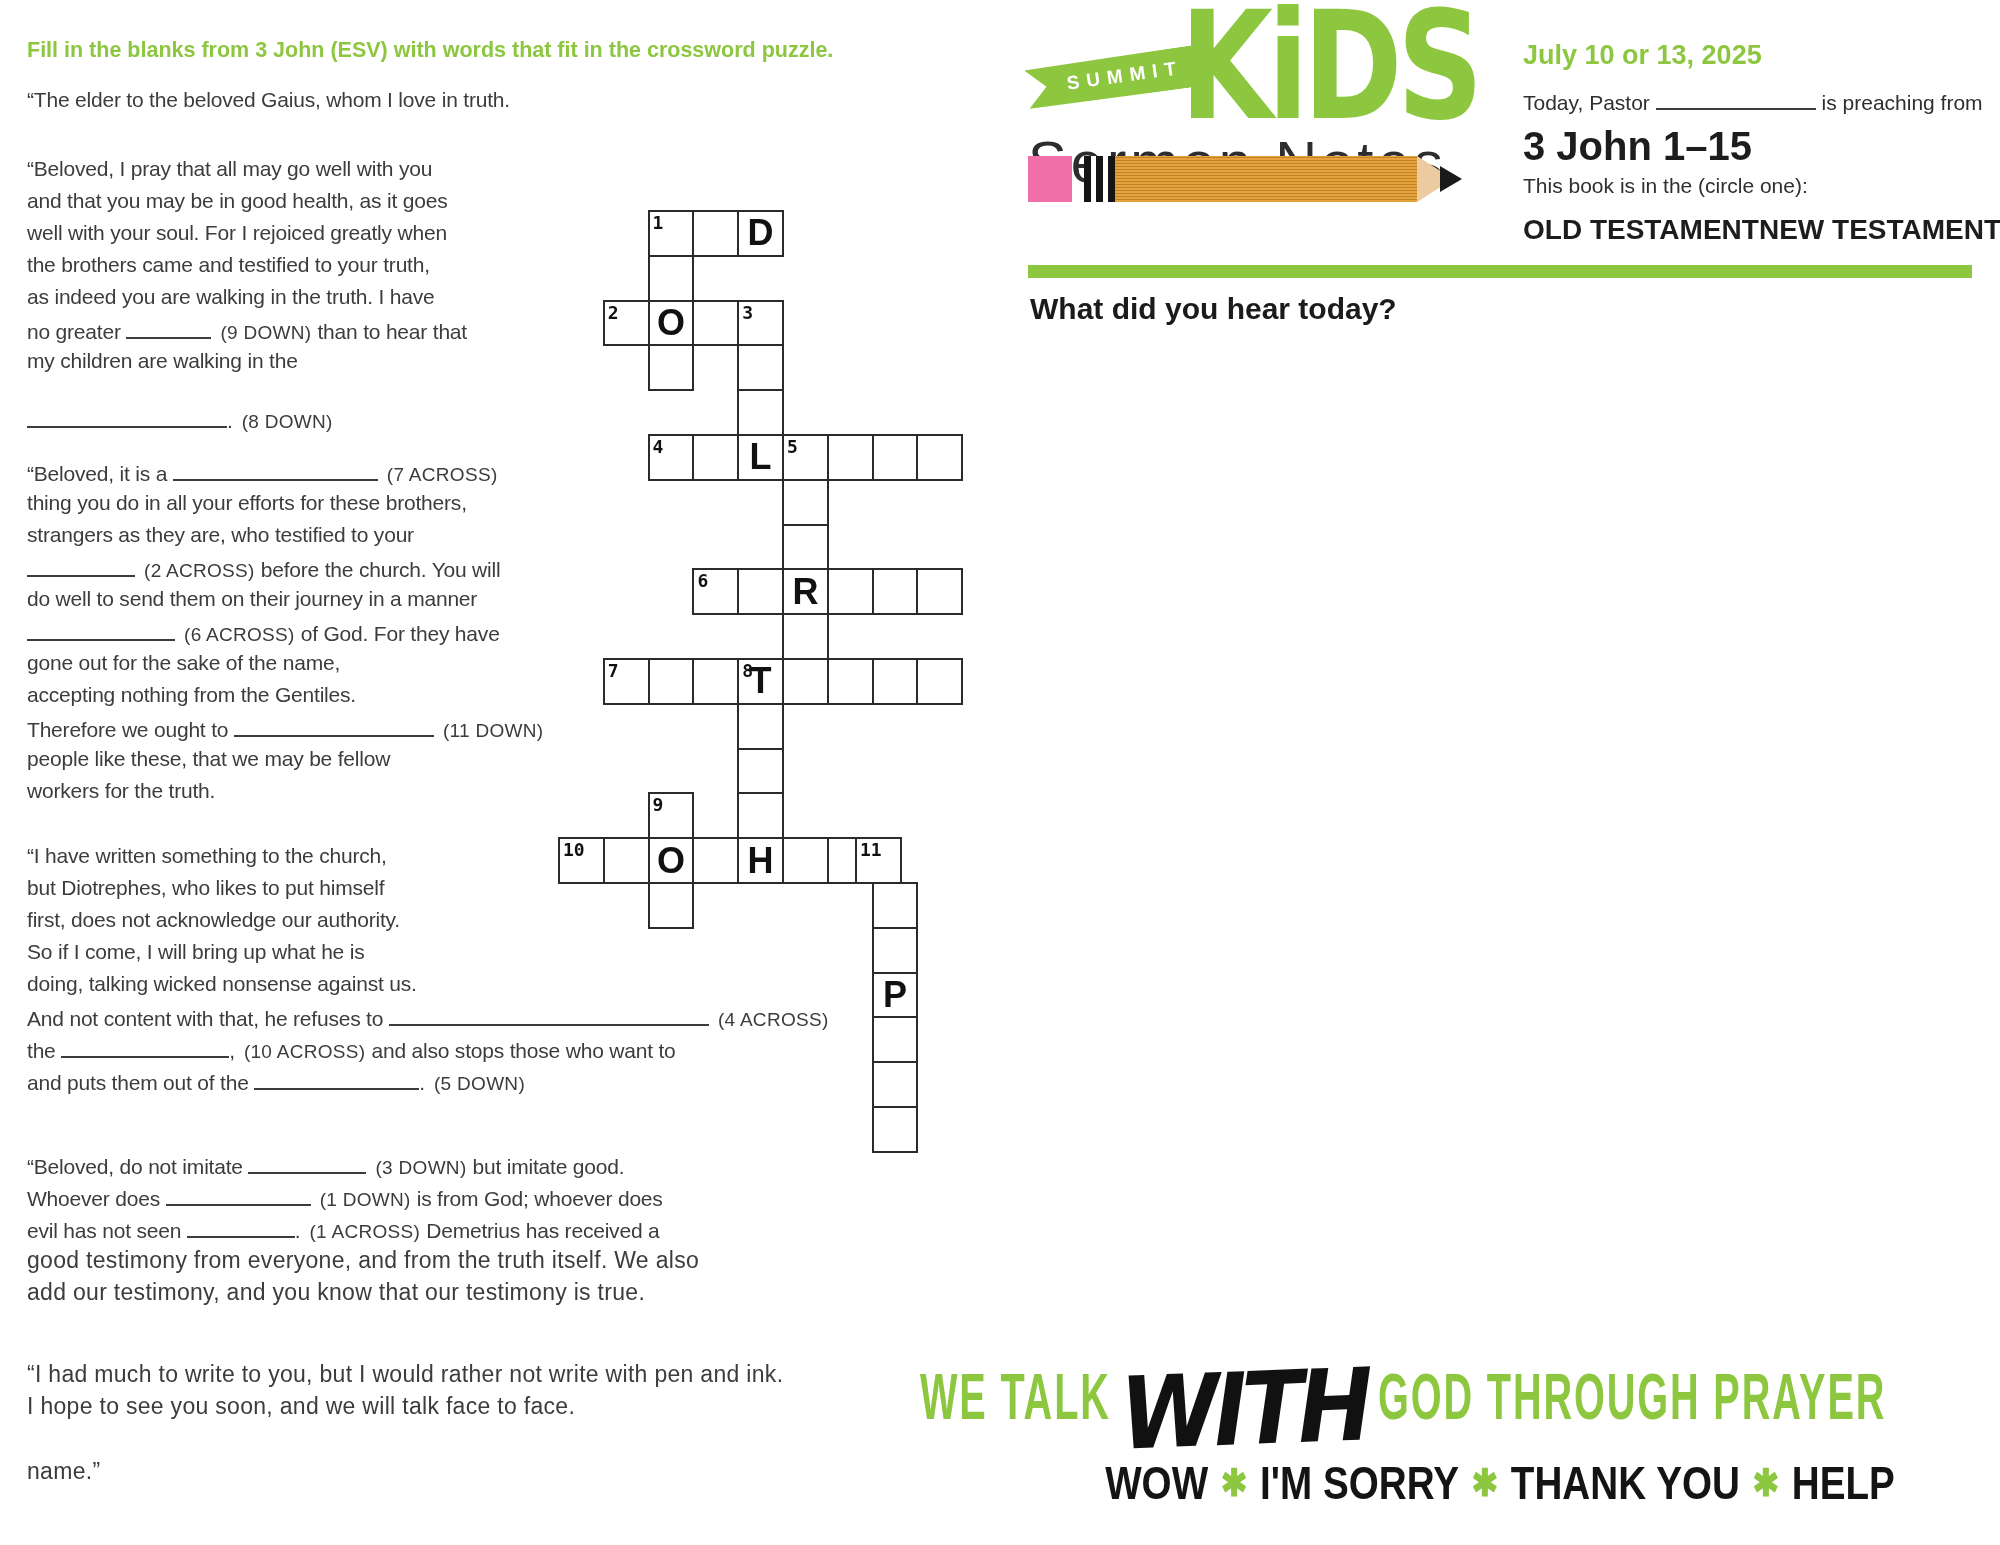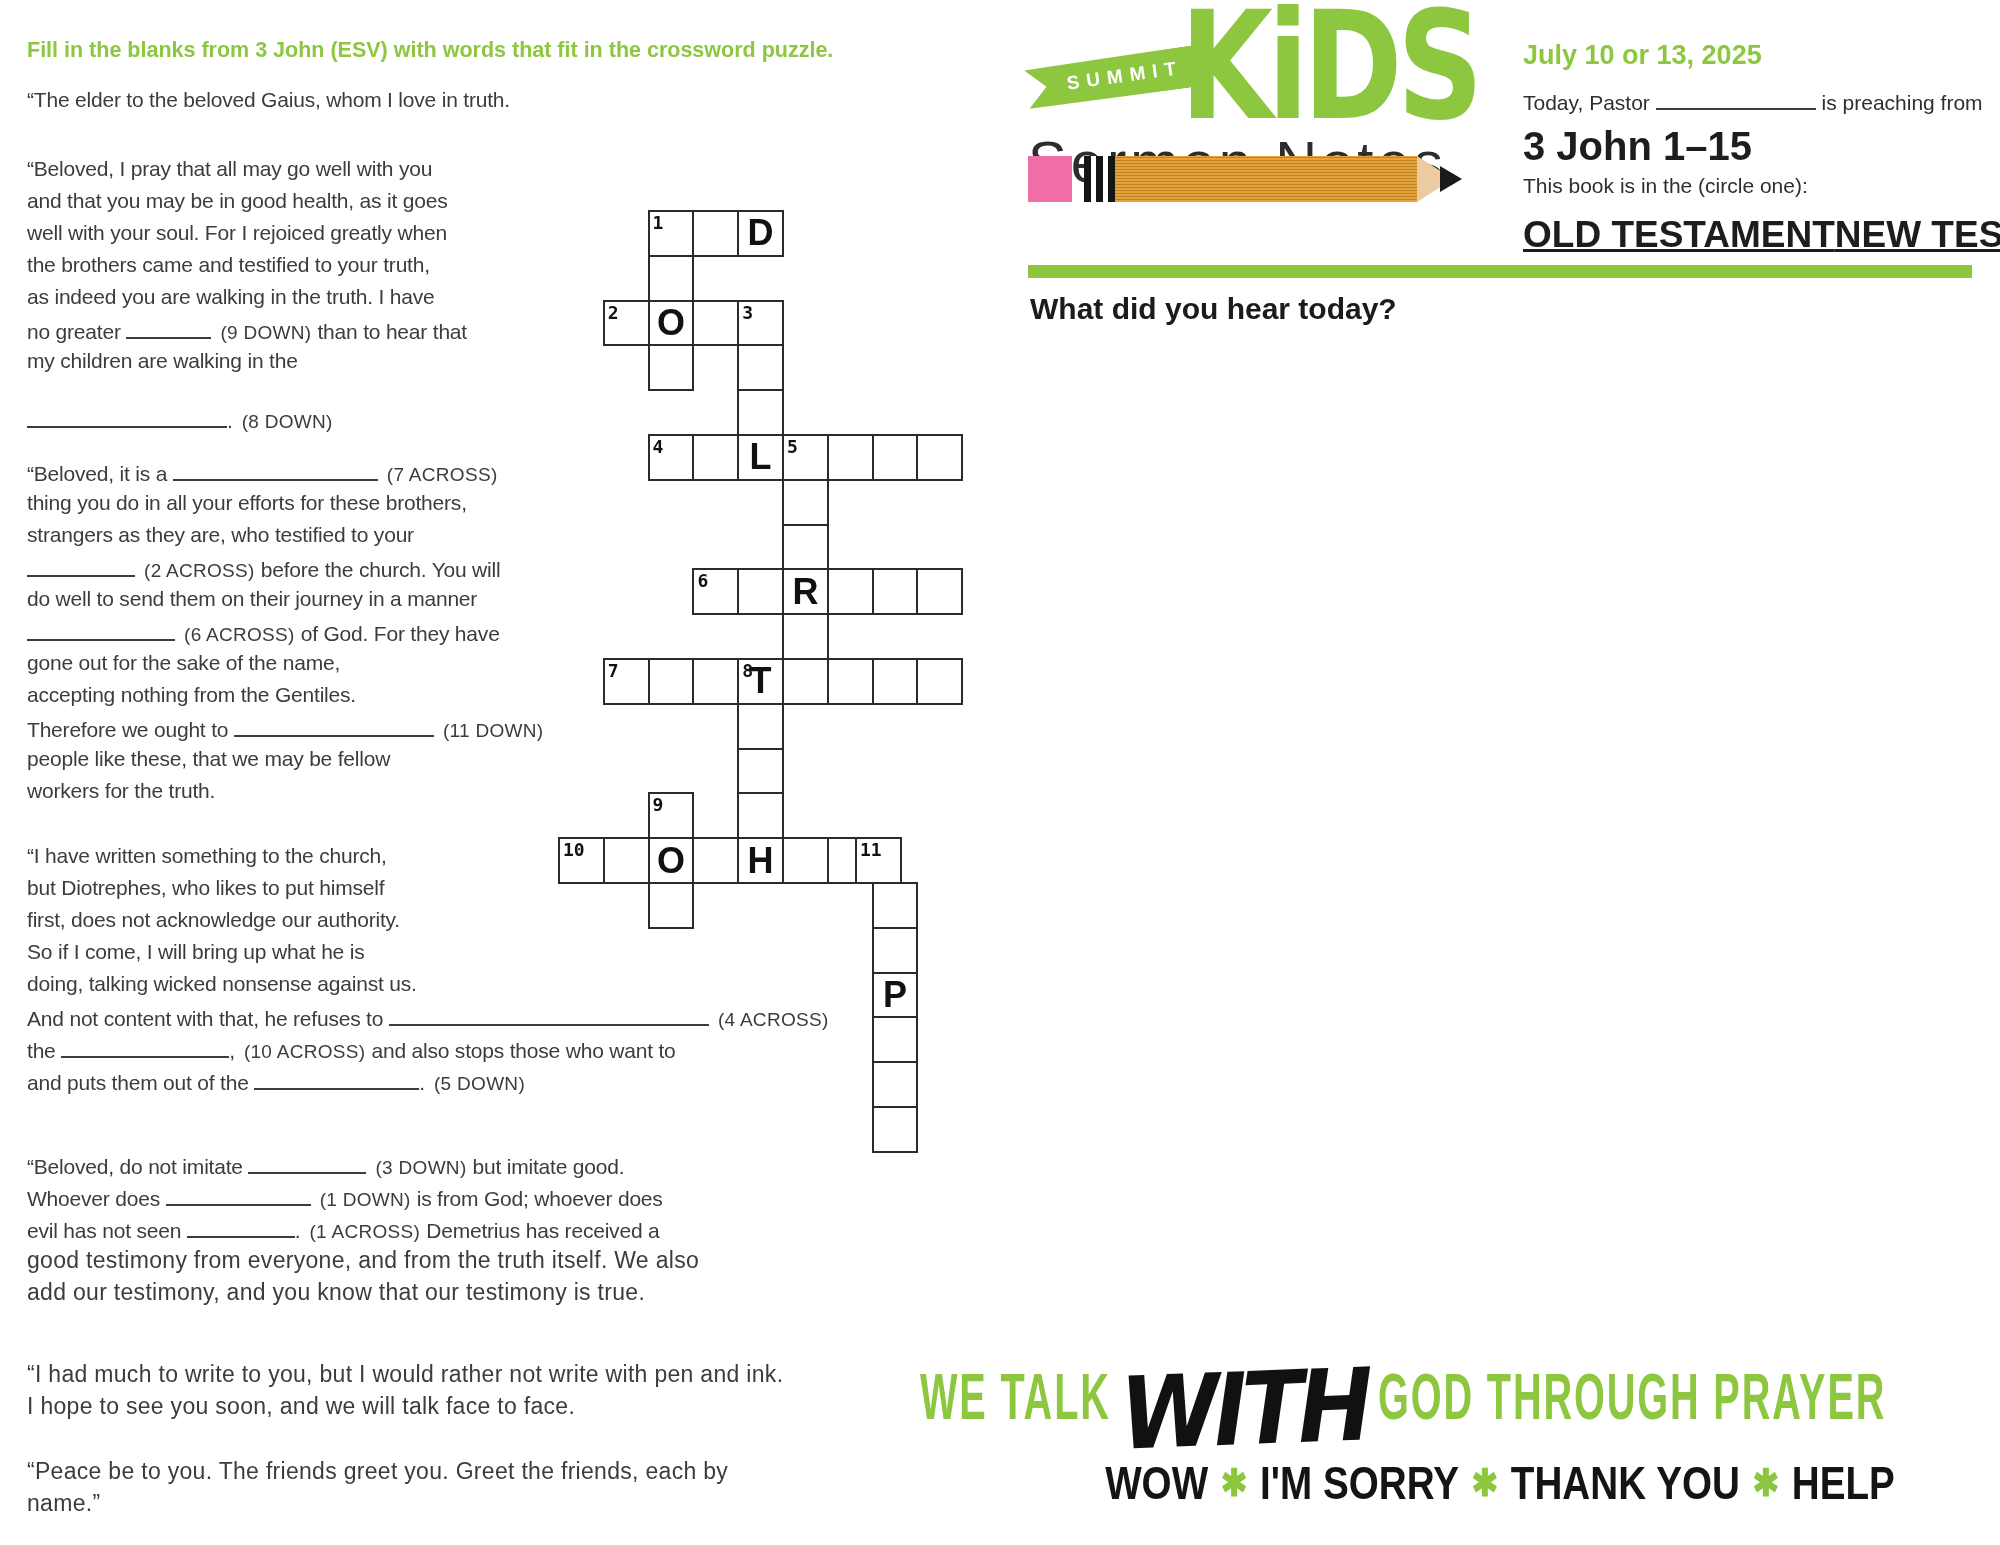--- a/index.html
+++ b/index.html
@@ -44,21 +44,21 @@
                clip-path:polygon(0 0,100% 50%,0 100%);}
   .pencil-tip{position:absolute;left:412px;top:10px;width:22px;height:26px;background:#1a1a1a;
               clip-path:polygon(0 0,100% 50%,0 100%);}
 
   .hdr-date{position:absolute;left:1523px;top:40px;font-size:27px;font-weight:bold;color:#8dc63f;white-space:nowrap;text-align:center;}
   .hdr-pastor{position:absolute;left:1523px;top:84px;font-size:21px;color:#2f2f2f;white-space:nowrap;}
   .hdr-passage{position:absolute;left:1523px;top:124px;width:462px;text-align:left;font-size:40px;
                font-weight:bold;color:#1d1d1d;}
   .hdr-circle{position:absolute;left:1523px;top:174px;font-size:21px;color:#2f2f2f;white-space:nowrap;}
   .hdr-testaments{position:absolute;left:1523px;top:214px;width:462px;display:flex;justify-content:flex-start;
-                  font-size:37px;font-weight:bold;color:#1d1d1d;white-space:nowrap;text-decoration:underline;}
+                  font-size:28px;font-weight:bold;color:#1d1d1d;white-space:nowrap;}
   .green-divider{position:absolute;left:1028px;top:265px;width:944px;height:13px;background:#8dc63f;}
   .hdr-question{position:absolute;left:1030px;top:292px;font-size:30px;font-weight:bold;color:#1b1b1b;white-space:nowrap;}
 
   
   #prayer{position:absolute;left:1028px;top:1360px;width:944px;}
   .prayer-row1{display:flex;justify-content:center;height:96px;}
   .we-talk,.god-through{color:#8dc63f;font-weight:bold;font-size:64px;letter-spacing:3px;white-space:nowrap;
                         display:inline-block;transform:scaleX(0.62);}
   .we-talk{transform-origin:right center;}
   .god-through{transform-origin:left center;}
@@ -118,21 +118,20 @@
         <div class="tline"><span>Whoever does </span><span class="blank" style="width: 145px;"></span><span class="clue-label">(1 DOWN)</span><span>is from God; whoever does</span></div>
         <div class="tline"><span>evil has not seen </span><span class="blank" style="width: 108px;"></span><span>.</span><span class="clue-label">(1 ACROSS)</span><span>Demetrius has received a</span></div>
         <div class="tline wide"><span>good testimony from everyone, and from the truth itself. We also</span></div>
         <div class="tline wide"><span>add our testimony, and you know that our testimony is true.</span></div>
       </div>
       <div class="para widep" style="top: 1358px;">
         <div class="tline"><span>“I had much to write to you, but I would rather not write with pen and ink.</span></div>
         <div class="tline"><span>I hope to see you soon, and we will talk face to face.</span></div>
       </div>
       <div class="para widep" style="top: 1455px;">
-        <div class="tline"><span>“Peace be to you. The friends greet you. Greet the friends, each by</span></div>
         <div class="tline"><span>name.”</span></div>
       </div>
     </div>
 
   <div id="crossword">
 
   <div class="cw-cell" style="left: 89.6px; top: 0px;">
         <span class="cw-num">1</span>
       </div>
       <div class="cw-cell" style="left: 134.4px; top: 0px;"></div>

